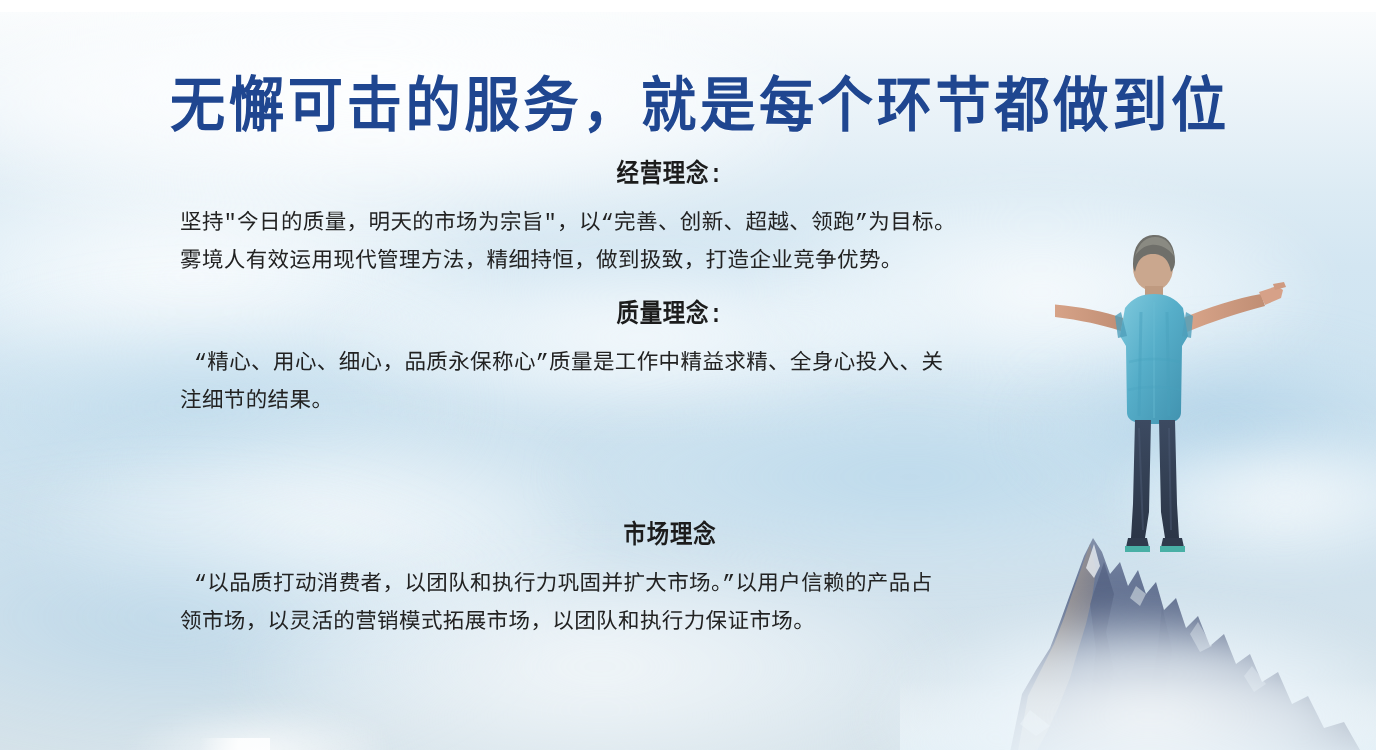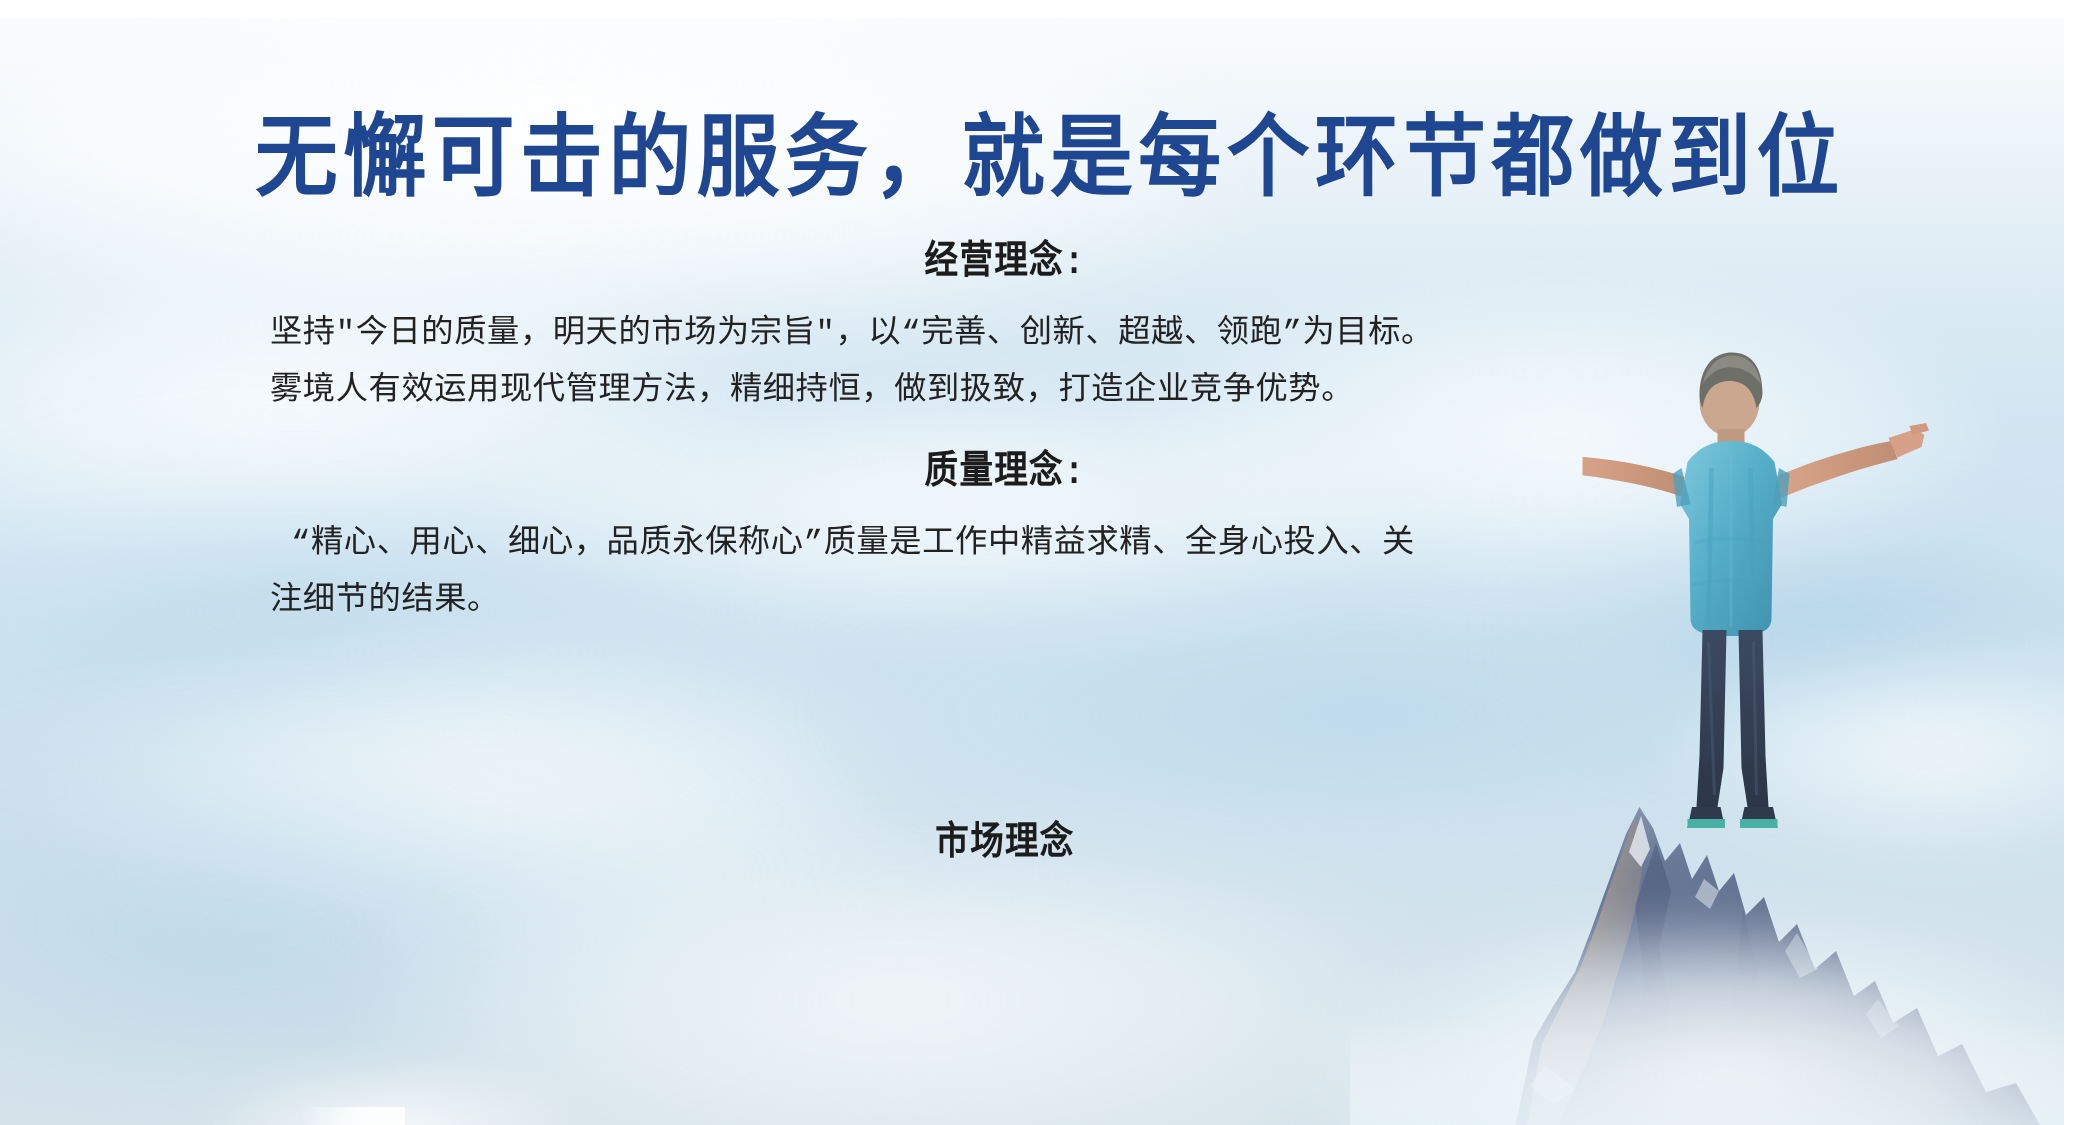--- a/index.html
+++ b/index.html
@@ -270,20 +270,24 @@
 
   <div class="section" style="top:146px;">
     <div class="sec-head">经营理念:</div>
     <div class="sec-body">
       <span class="ln">坚持"今日的质量，明天的市场为宗旨"，以“完善、创新、超越、领跑”为目标。</span>
       <span class="ln">雾境人有效运用现代管理方法，精细持恒，做到扱致，打造企业竞争优势。</span>
     </div>
   </div>
 
 
-  <div class="section" style="top:533px;">
+  <div class="section" style="top:507px;">
     <div class="sec-head">市场理念</div>
+    <div class="sec-body">
+      <span class="ln indent">“以品质打动消费者，以团队和执行力巩固并扩大市场。”以用户信赖的产品占</span>
+      <span class="ln">领市场，以灵活的营销模式拓展市场，以团队和执行力保证市场。</span>
+    </div>
   </div>
 
   <div class="bottom-glow"></div>
   <div class="bottom-chip"></div>
 
 </div>
 
 </body></html>

